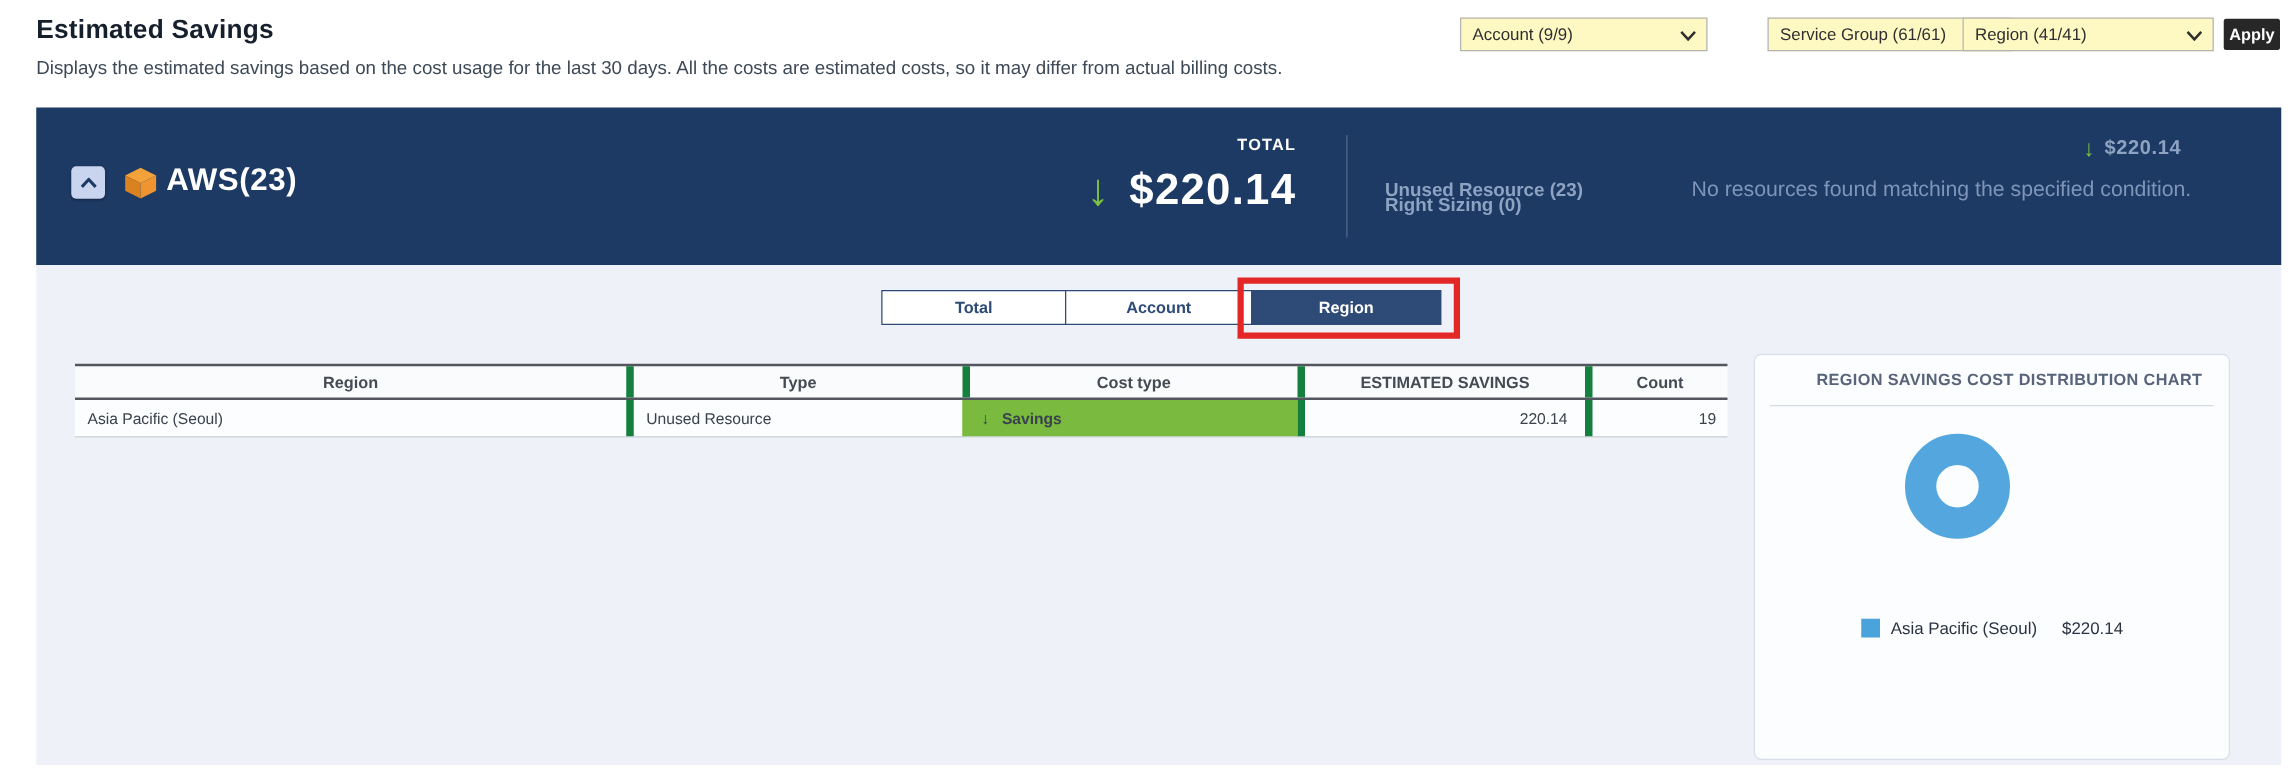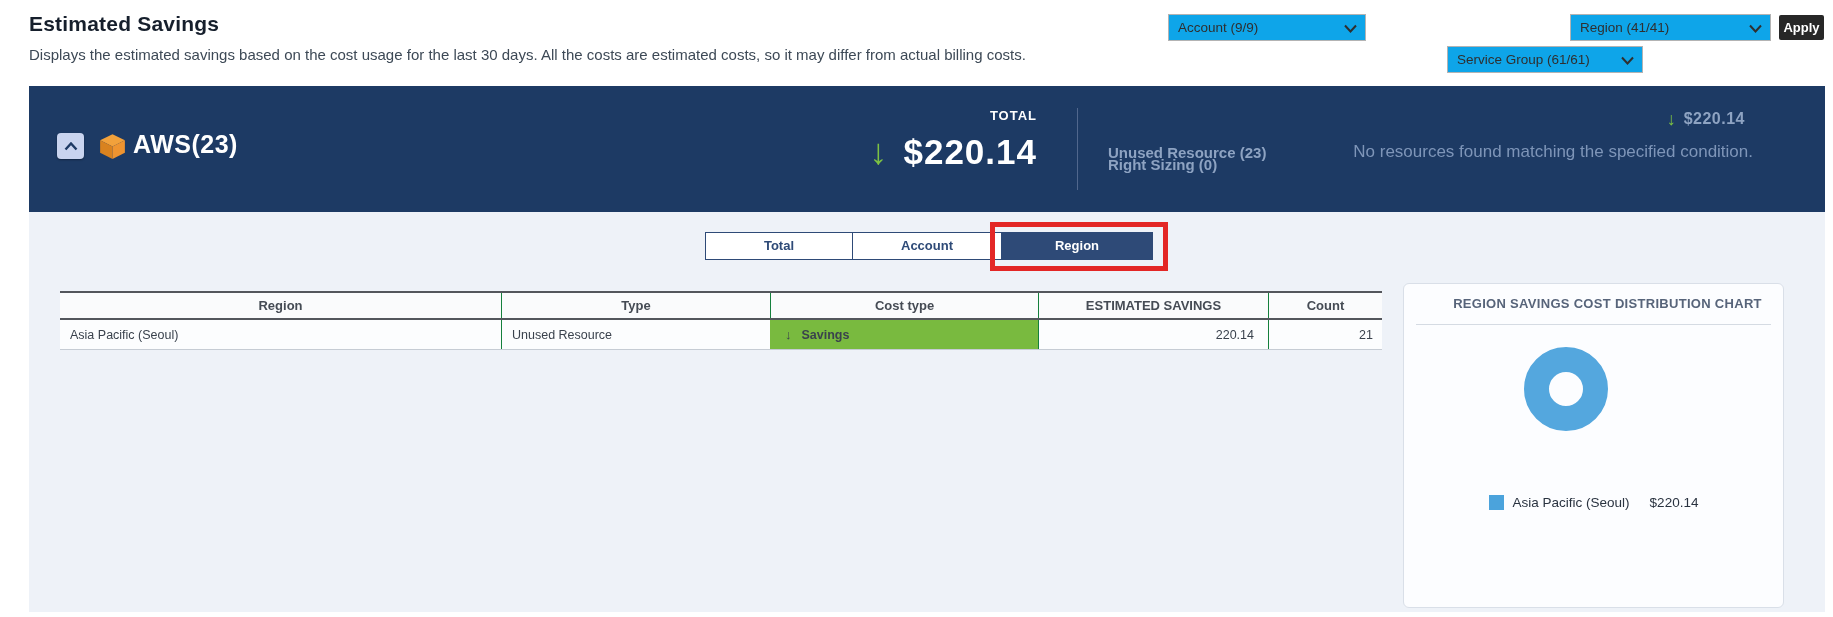--- a/index.html
+++ b/index.html
@@ -5,24 +5,24 @@
   * { margin:0; padding:0; box-sizing:border-box; }
   html,body { background:#ffffff; }
   body { font-family:"Liberation Sans", sans-serif; }
   .stage { position:relative; width:1833px; height:617px; background:#ffffff; overflow:hidden; }
 
   
   .page-title { position:absolute; left:29px; top:12px; font-size:21px; font-weight:bold; color:#161f2c; letter-spacing:0.2px; }
   .page-desc  { position:absolute; left:29px; top:46px; font-size:15px; color:#3d4956; }
 
   
-  .dropdown { position:absolute; top:14px; height:27px; background:#0ea5e9; border:1px solid #b3b3b3;
+  .dropdown { position:absolute; top:14px; height:27px; background:#fef9c3; border:1px solid #b3b3b3;
               font-size:13.5px; color:#2f2f2f; line-height:25px; padding:0 26px 0 9px; cursor:pointer; }
   .dd-1 { left:1168px; width:198px; }
-  .dd-2 { left:1447px; width:196px;margin-top:32px; }
+  .dd-2 { left:1414px; width:196px; }
   .dd-3 { left:1570px; width:201px; }
   .dd-chev { position:absolute; right:8px; top:9px; }
   .apply-btn { position:absolute; left:1779px; top:15px; width:45px; height:25px; background:#272727; color:#ffffff;
                font-size:13px; font-weight:bold; text-align:center; line-height:25px; border:none; border-radius:2px; cursor:pointer; }
 
   
   .banner { position:absolute; left:29px; top:86px; width:1796px; height:126px; background:#1d3a64; }
   .collapse-btn { position:absolute; left:28px; top:47px; width:27px; height:26px; background:#c9d4ef; border:none;
                   border-radius:4px; cursor:pointer; display:flex; align-items:center; justify-content:center;
                   box-shadow:0 1px 2px rgba(0,0,0,0.35); }
@@ -54,21 +54,21 @@
   .tab-region  { left:1001px; width:152px; background:#2e4a77; color:#ffffff; }
   .highlight-box { position:absolute; left:990px; top:222px; width:178px; height:49px; border:5px solid #e32726; z-index:6; pointer-events:none; }
 
   
   .sav-table { position:absolute; left:60px; top:291px; width:1322px; }
   .t-row { display:flex; width:100%; }
   .t-head { height:29px; background:#fafbfc; border-top:2px solid #53565c; border-bottom:2px solid #53565c; }
   .t-head .t-cell { font-size:13px; font-weight:bold; color:#454b54; justify-content:center; }
   .t-body { height:30px; background:#fcfdfe; border-bottom:1px solid #c6ccd4; }
   .t-body .t-cell { font-size:12.5px; color:#3a424d; }
-  .t-cell { display:flex; align-items:center; border-left:1px solid #15803d; overflow:hidden; }
+  .t-cell { display:flex; align-items:center; border-left:6px solid #15803d; overflow:hidden; }
   .t-cell:first-child { border-left:none; }
   .col-region { width:441px; }
   .col-type   { width:269px; }
   .col-cost   { width:268px; }
   .col-est    { width:230px; }
   .col-count  { width:114px; }
   .cell-left  { padding-left:10px; justify-content:flex-start; }
   .cell-savings { background:#79ba3f; color:#ffffff; font-weight:bold; font-size:12.5px; padding-left:14px; gap:10px; border-left:1px solid #79ba3f; }
   .cell-savings .mini-arrow { font-size:13px; font-weight:bold; }
   .cell-est { justify-content:flex-end; padding-right:14px; color:#74b73d; }
@@ -160,21 +160,21 @@
       <div class="t-cell col-count">Count</div>
     </div>
     <div class="t-row t-body">
       <div class="t-cell col-region cell-left">Asia Pacific (Seoul)</div>
       <div class="t-cell col-type cell-left">Unused Resource</div>
       <div class="t-cell col-cost cell-savings">
         <span class="mini-arrow">↓</span>
         <span>Savings</span>
       </div>
       <div class="t-cell col-est cell-est">220.14</div>
-      <div class="t-cell col-count cell-count">21</div>
+      <div class="t-cell col-count cell-count">19</div>
     </div>
   </div>
 
   <div class="chart-panel">
     <div class="chart-title">REGION SAVINGS COST DISTRIBUTION CHART</div>
     <div class="chart-divider"></div>
     <div class="donut"></div>
     <div class="legend">
       <span class="legend-swatch"></span>
       <span class="legend-label">Asia Pacific (Seoul)</span>

